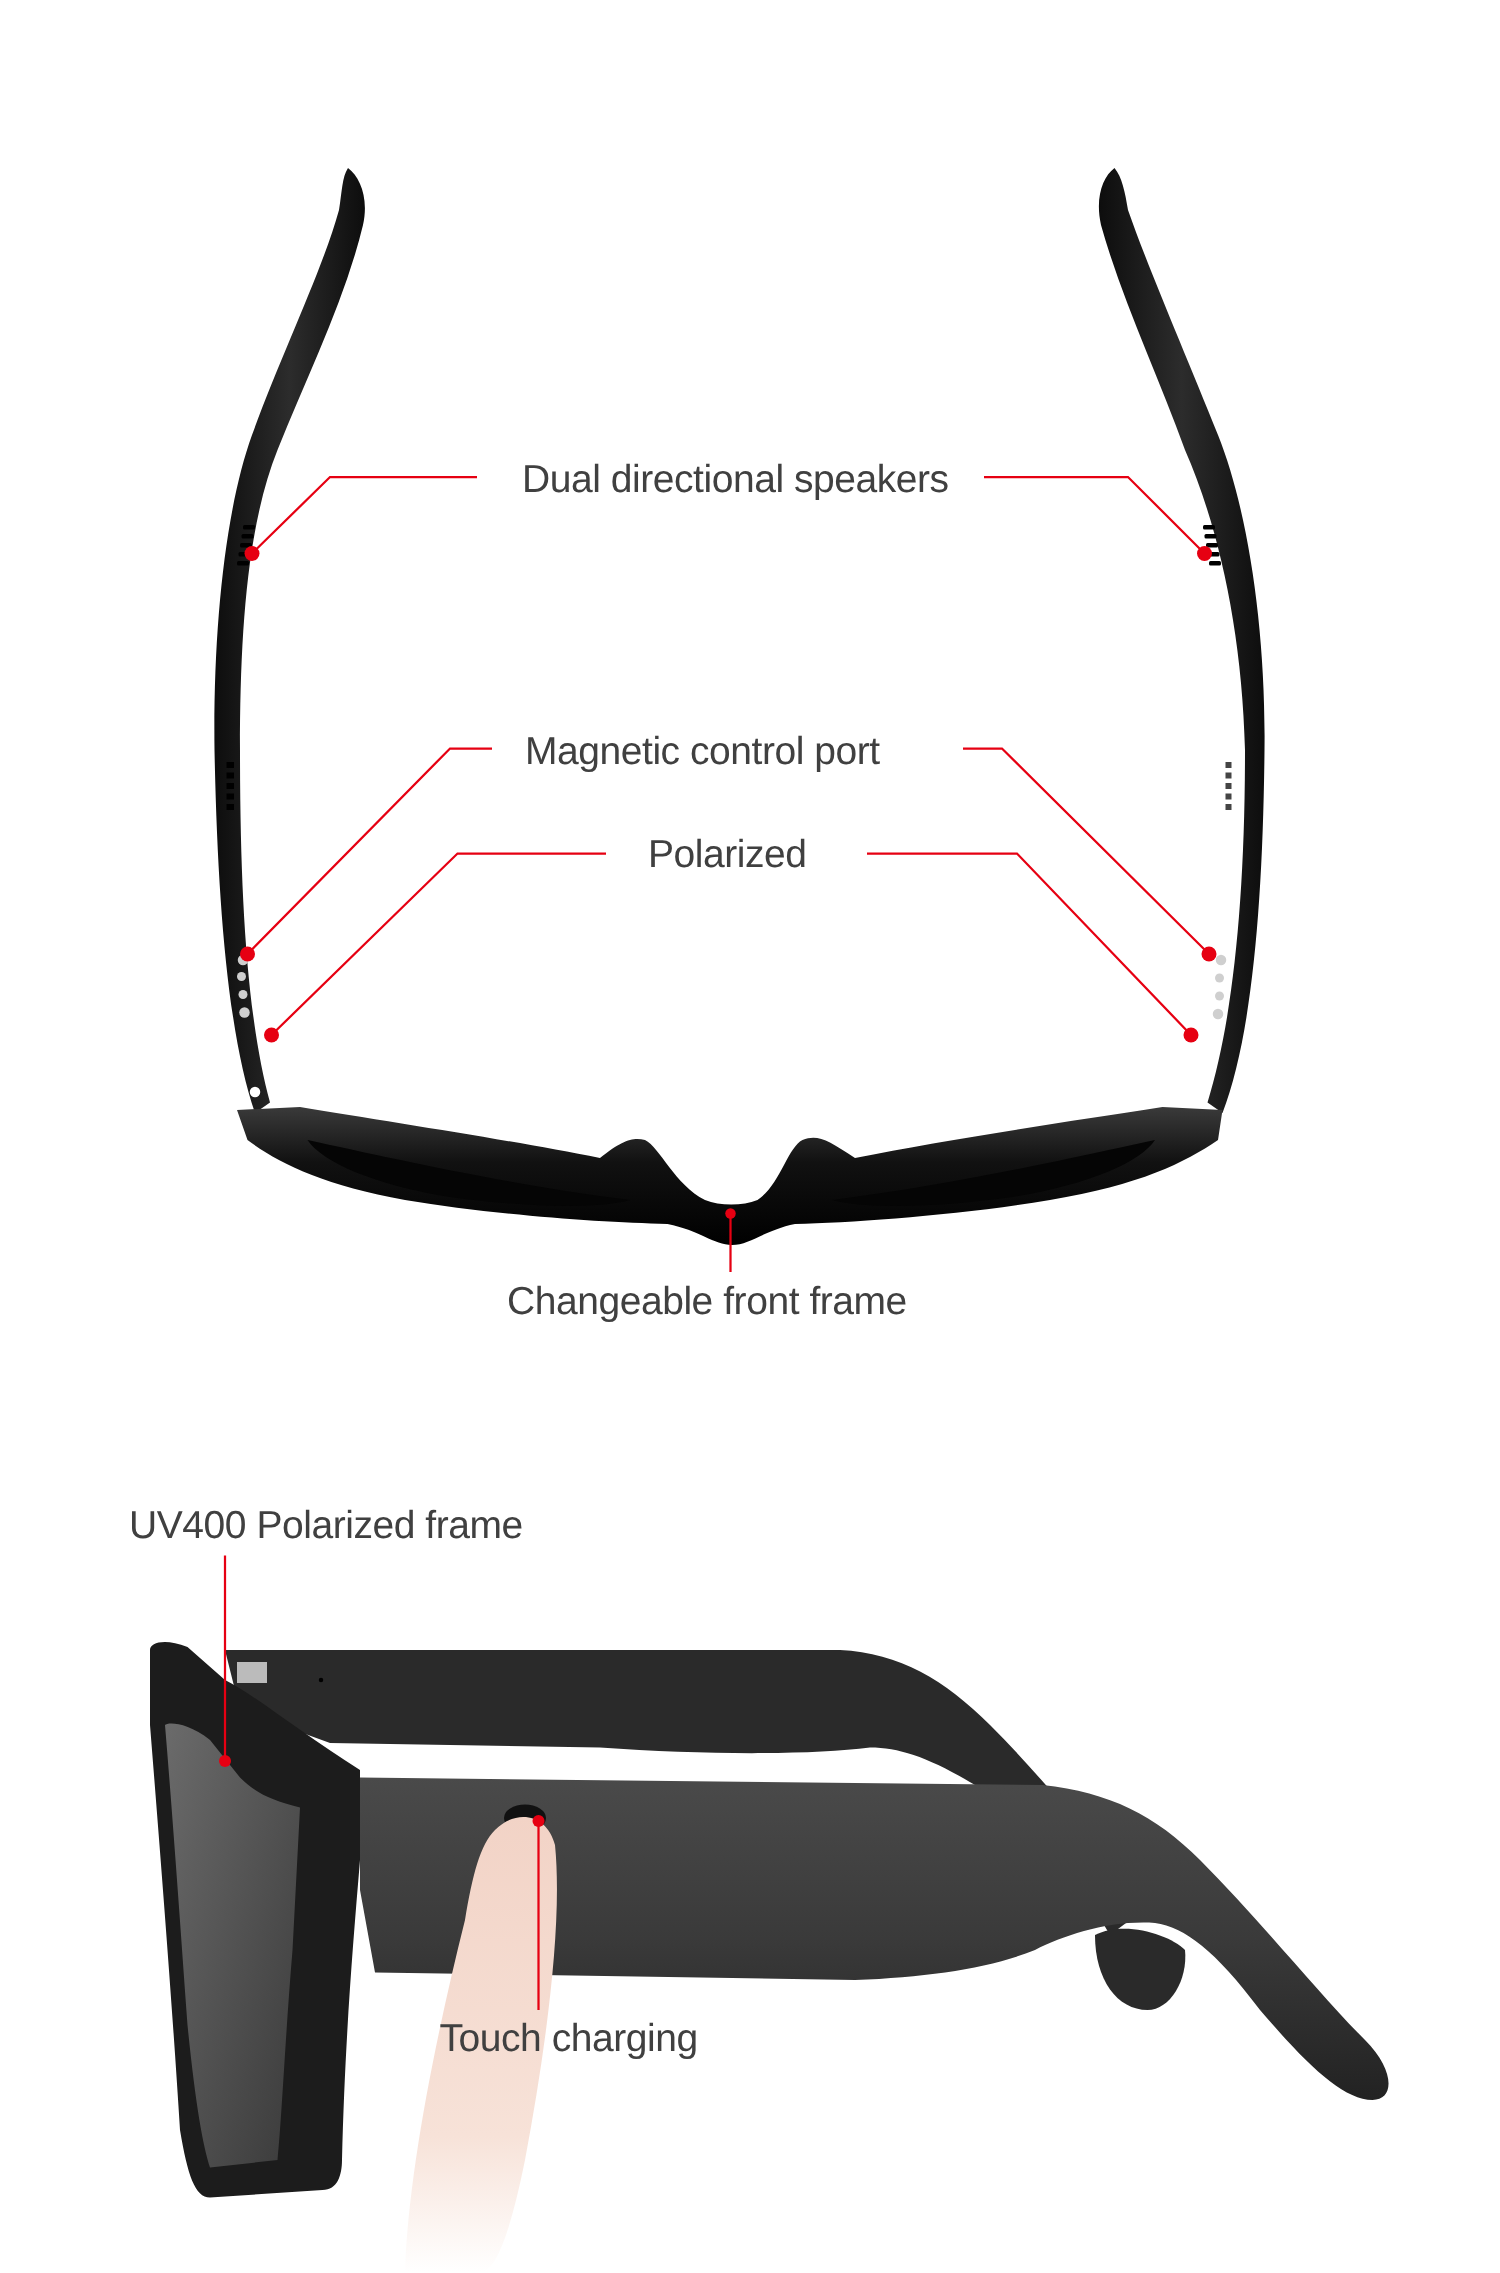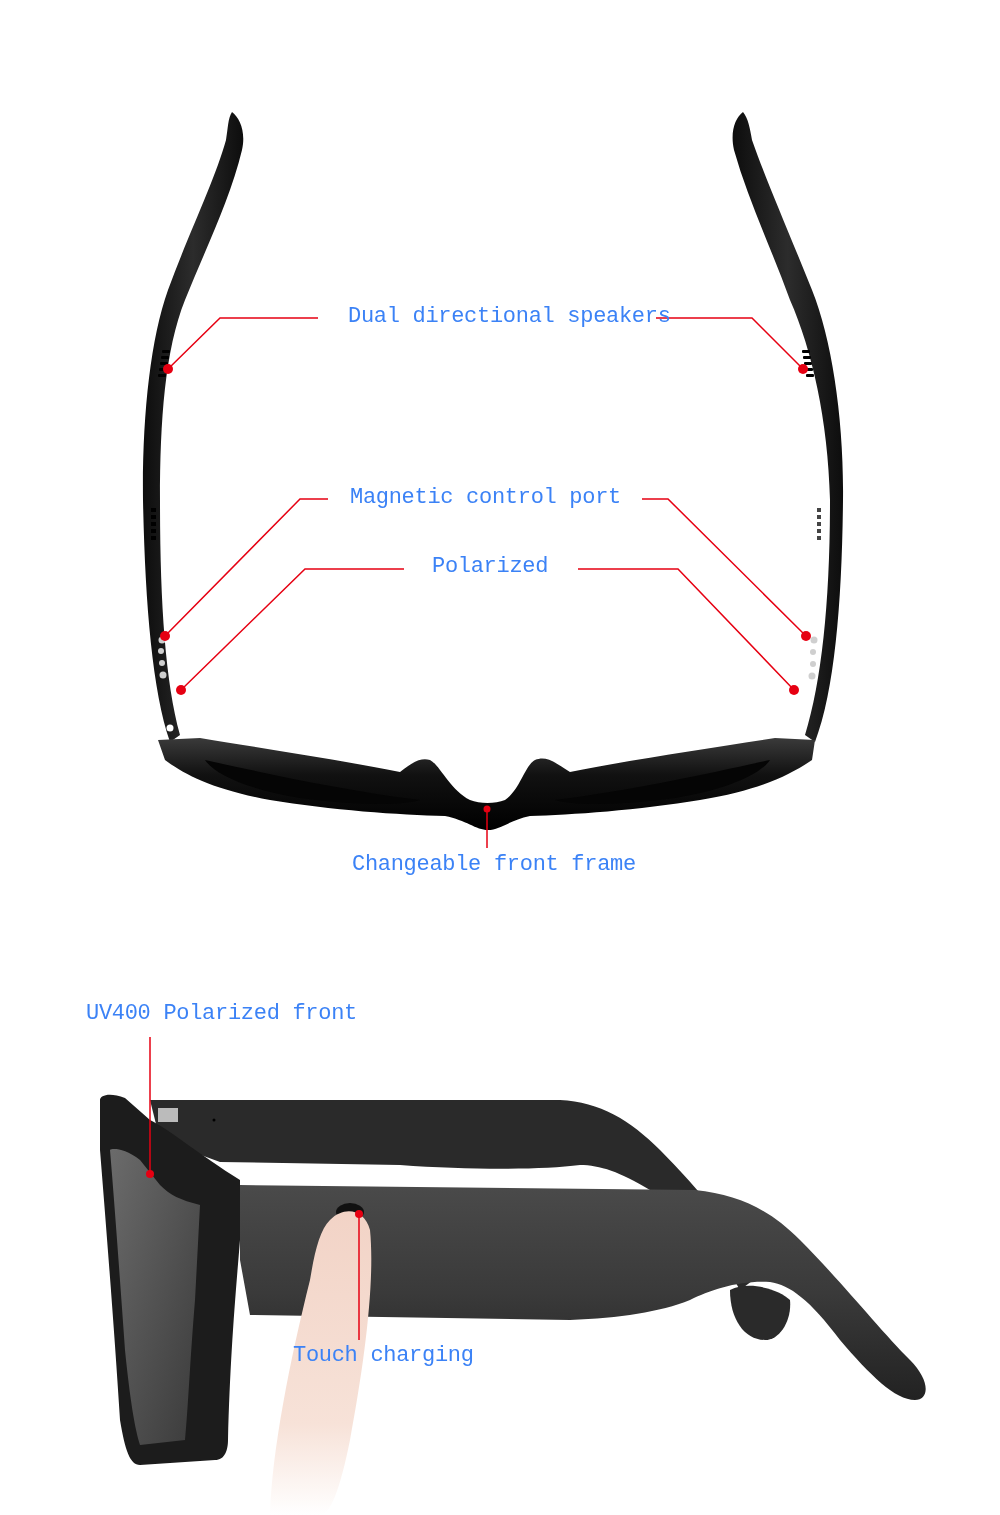--- a/index.html
+++ b/index.html
@@ -1,18 +1,18 @@
 <!DOCTYPE html>
 <html><head>
 <meta charset="utf-8">
 <style>
   html, body { margin:0; padding:0; background:#ffffff; }
   body { width:1000px; height:1515px; position:relative; overflow:hidden; font-family:"Liberation Sans", sans-serif; }
   .canvas { position:absolute; left:0; top:0; width:1000px; height:1515px; }
-  .label { position:absolute; color:#3b82f6; font-family:Liberation Mono, monospace; font-size:22px; letter-spacing:-0.3px; white-space:nowrap; line-height:1; }
+  .label { position:absolute; color:#404040; font-family:Liberation Sans, sans-serif; font-size:26px; letter-spacing:-0.3px; white-space:nowrap; line-height:1; }
   svg { position:absolute; left:0; top:0; }
 </style>
 </head>
 <body>
 
 <div class="canvas">
 
   <svg width="1000" height="1515" viewBox="0 0 1000 1515">
     <defs>
       <linearGradient id="temple" x1="0" x2="1" y1="0" y2="0">
@@ -141,16 +141,16 @@
       <circle cx="794" cy="690" r="5"></circle>
       <circle cx="487" cy="809" r="3.5"></circle>
       <circle cx="150" cy="1174" r="4"></circle>
       <circle cx="359" cy="1214" r="4"></circle>
     </g>
   </svg>
 
   <div class="label" style="left:348px; top:306px;">Dual directional speakers</div>
   <div class="label" style="left:350px; top:487px;">Magnetic control port</div>
   <div class="label" style="left:432px; top:556px;">Polarized</div>
-  <div class="label" style="left:352px; top:854px;">Changeable front frame</div>
-  <div class="label" style="left:86px; top:1003px;">UV400 Polarized front</div>
+  <div class="label" style="left:338px; top:854px;">Changeable front frame</div>
+  <div class="label" style="left:86px; top:1003px;">UV400 Polarized frame</div>
   <div class="label" style="left:293px; top:1345px;">Touch charging</div>
 </div>
 
 </body></html>

